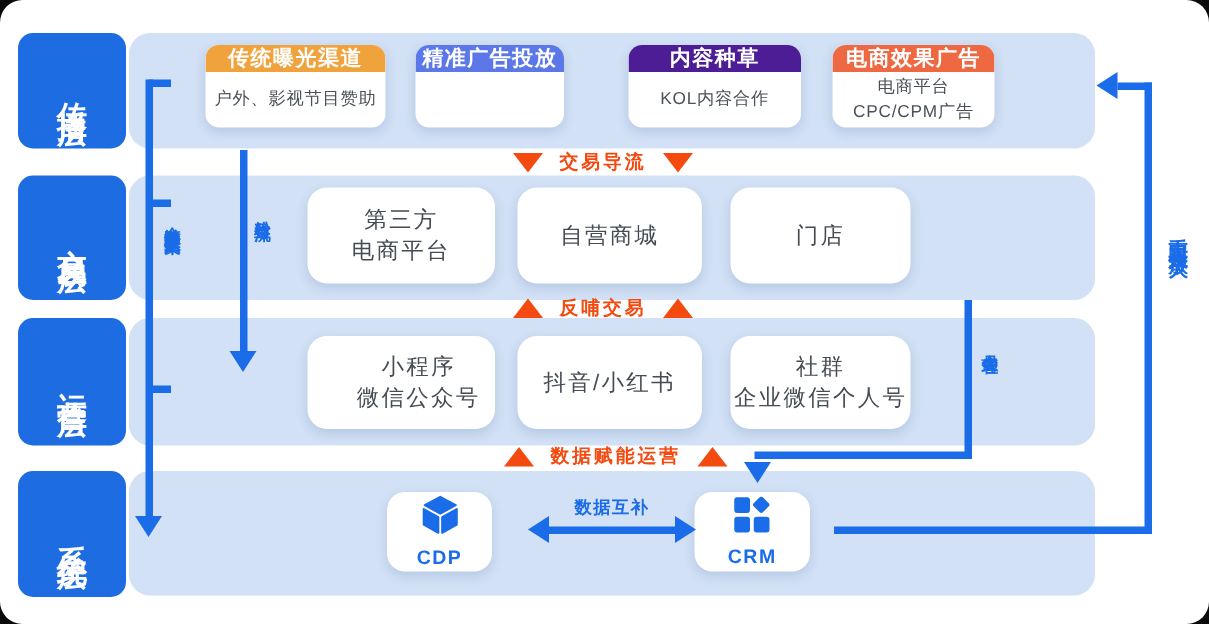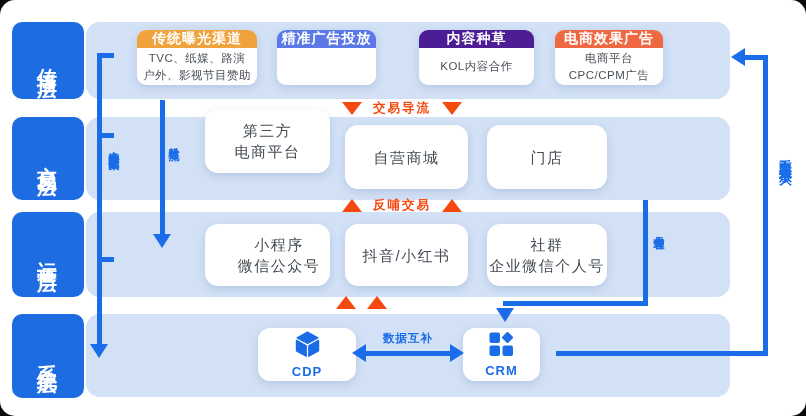--- a/index.html
+++ b/index.html
@@ -88,21 +88,20 @@
   <div class="abs llabel" style="left:12px;top:212px;width:72px;height:85px;">
       <span class="vtext">运营层</span>
     </div>
   <div class="abs llabel" style="left:12px;top:314px;width:72px;height:84px;">
       <span class="vtext">系统层</span>
     </div>
 
   <div class="abs ccard" style="left:137px;top:30px;width:120px;height:55px;">
     <div class="chip-head" style="background: rgb(240, 162, 60);">传统曝光渠道</div>
     <div class="chip-body">
-      <div>TVC、纸媒、路演</div>
       <div>户外、影视节目赞助</div>
     </div>
   </div>
   <div class="abs ccard" style="left:277px;top:30px;width:99px;height:55px;">
     <div class="chip-head" style="background: rgb(92, 120, 232);">精准广告投放</div>
   </div>
   <div class="abs ccard" style="left:419px;top:30px;width:115px;height:55px;">
     <div class="chip-head" style="background: #4c1d95;">内容种草</div>
     <div class="chip-body">
       <div>KOL内容合作</div>
@@ -110,21 +109,21 @@
     </div>
   </div>
   <div class="abs ccard" style="left:555px;top:30px;width:108px;height:55px;">
     <div class="chip-head" style="background: rgb(238, 104, 65);">电商效果广告</div>
     <div class="chip-body">
       <div>电商平台</div>
       <div>CPC/CPM广告</div>
     </div>
   </div>
 
-  <div class="abs node" style="left:205px;top:109px;width:125px;height:64px;">
+  <div class="abs node" style="left:205px;top:125px;width:125px;height:64px;">
     <div>第三方</div>
     <div>电商平台</div>
   </div>
   <div class="abs node" style="left:345px;top:125px;width:123px;height:64px;">
     <div>自营商城</div>
     <div></div>
   </div>
   <div class="abs node" style="left:487px;top:125px;width:120px;height:64px;">
     <div>门店</div>
     <div></div>
@@ -136,21 +135,21 @@
   </div>
   <div class="abs node" style="left:345px;top:224px;width:123px;height:62px;">
     <div>抖音/小红书</div>
     <div></div>
   </div>
   <div class="abs node" style="left:487px;top:224px;width:120px;height:62px;">
     <div>社群</div>
     <div>企业微信个人号</div>
   </div>
 
-  <div class="abs sysnode" style="left:258px;top:328px;width:98px;height:53px;">
+  <div class="abs sysnode" style="left:258px;top:328px;width:70px;height:53px;">
     <span>
       <svg width="25" height="27" viewBox="0 0 25 27">
           <g fill="#1a6ce8" stroke="#1a6ce8" stroke-width="1.4" stroke-linejoin="round">
         <path d="M12.5 1.2 L22.8 6.8 12.5 12.4 2.2 6.8 Z"></path>
         <path d="M1.5 9.4 L11.2 14.8 V25.2 L1.5 19.8 Z"></path>
         <path d="M23.5 9.4 L13.8 14.8 V25.2 L23.5 19.8 Z"></path>
       </g>
         </svg>
     </span>
     <span class="sysname">CDP</span>
@@ -174,20 +173,21 @@
     <span class="flowtext">交易导流</span>
     <span class="tri-down"></span>
   </div>
   <div class="abs flowgap" style="left:342px;top:197px;">
     <span class="tri-up"></span>
     <span class="flowtext">反哺交易</span>
     <span class="tri-up"></span>
   </div>
   <div class="abs flowgap" style="left:336px;top:296px;">
     <span class="tri-up"></span>
+    <span class="flowtext">数据赋能运营</span>
     <span class="tri-up"></span>
   </div>
 
   <div class="abs vline" style="left:97px;top:53px;width:4.5px;height:293px;"></div>
   <div class="abs hline" style="left:99px;top:53px;width:15px;height:4.5px;"></div>
   <div class="abs hline" style="left:99px;top:133px;width:15px;height:4.5px;"></div>
   <div class="abs hline" style="left:99px;top:257px;width:15px;height:4.5px;"></div>
   <div class="abs arrow-down" style="left:90px;top:344px;"></div>
   <div class="abs linelabel vtext" style="left:106px;top:142px;">全链路客户数据采集</div>
 

